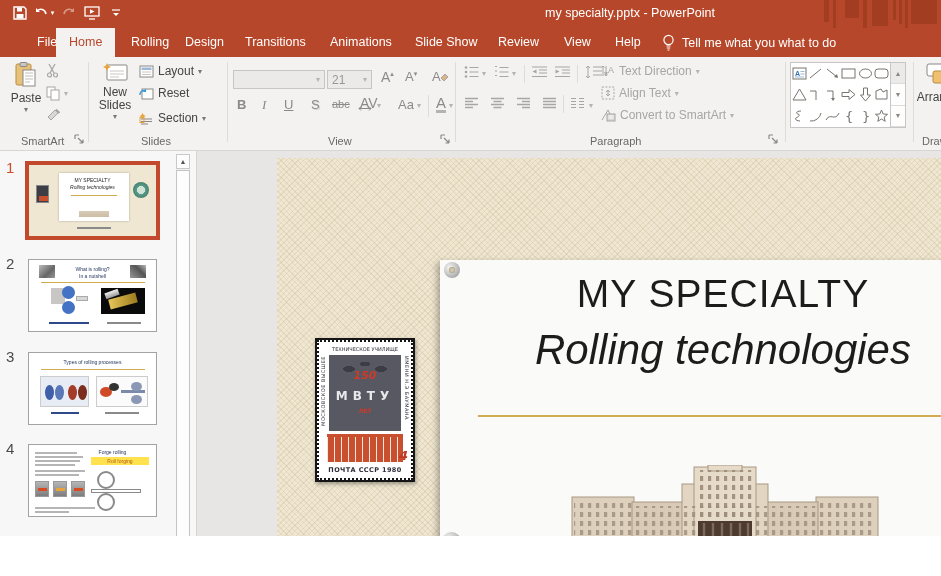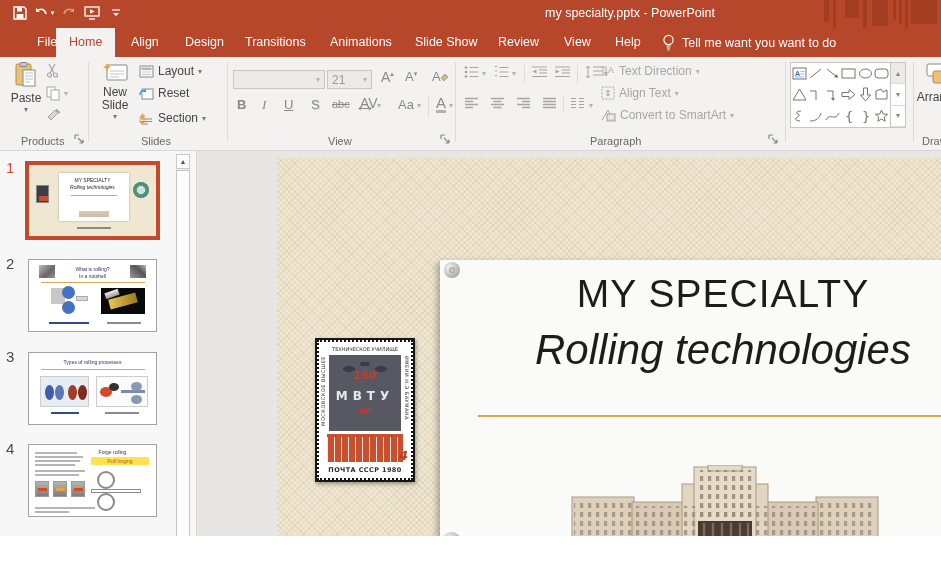--- a/index.html
+++ b/index.html
@@ -144,34 +144,34 @@
     <div class="deco" style="left:872px;width:16px;height:26px;"></div>
     <div class="deco" style="left:893px;width:3px;height:20px;"></div>
     <div class="deco" style="left:899px;width:3px;height:24px;"></div>
     <div class="deco" style="left:905px;width:3px;height:28px;"></div>
     <div class="deco" style="left:911px;width:26px;height:24px;"></div>
   </div>
 
   <div id="tabrow">
     <div class="tab" style="left:24px;">File</div>
     <div class="tab active" style="left:56px;">Home</div>
-    <div class="tab" style="left:118px;">Align</div>
+    <div class="tab" style="left:118px;">Rolling</div>
     <div class="tab" style="left:172px;">Design</div>
     <div class="tab" style="left:317px;">Animations</div>
     <div class="tab" style="left:232px;">Transitions</div>
     <div class="tab" style="left:402px;">Slide Show</div>
     <div class="tab" style="left:485px;">Review</div>
     <div class="tab" style="left:551px;">View</div>
     <div class="tab" style="left:602px;">Help</div>
     <div id="tellme">
       <svg width="13" height="17" viewBox="0 0 13 17">
           <circle cx="6.5" cy="6" r="4.6" fill="none" stroke="#fff" stroke-width="1.2"></circle>
           <path d="M4.5 12 h4 M4.8 14 h3.4 M5.5 16 h2" stroke="#fff" stroke-width="1.1"></path>
         </svg>
-      <span>Tell me want you want to do</span>
+      <span>Tell me what you what to do</span>
     </div>
   </div>
 
   <div id="ribbon">
 
     <div class="bigbtn" style="left:8px;top:5px;width:36px;">
       <svg width="22" height="26" viewBox="0 0 22 26">
         <rect x="1" y="2" width="15" height="21" rx="1.5" fill="#e6c17c" stroke="#b98d3f"></rect>
         <rect x="5" y="0.5" width="7" height="4" rx="1" fill="#c9c7c5" stroke="#8a8886"></rect>
         <rect x="8" y="8" width="12" height="16" fill="#fff" stroke="#8a8886"></rect>
@@ -197,30 +197,30 @@
     <div class="abs" style="left:46px;top:51px;">
       <svg width="16" height="15" viewBox="0 0 16 15">
           <path d="M2 9 l7-7 3 3 -7 7 z" fill="#d9d7d5" stroke="#a8a6a4"></path>
           <path d="M10 1.5 l3.5 3.5" stroke="#a8a6a4" stroke-width="2"></path>
         </svg>
     </div>
     <svg class="launcher" style="left:74px;" width="11" height="11" viewBox="0 0 11 11">
         <path d="M1 1 v4 M1 1 h4" stroke="#8a8886" stroke-width="1.2" fill="none"></path>
         <path d="M4 4 l5 5 M9 9 v-3.5 M9 9 h-3.5" stroke="#8a8886" stroke-width="1.2" fill="none"></path>
       </svg>
-    <span class="grplabel" style="left:21px;">Products</span>
+    <span class="grplabel" style="left:21px;">SmartArt</span>
     <div class="vdiv" style="left:88px;"></div>
 
     <div class="bigbtn" style="left:94px;top:5px;width:42px;">
       <svg width="26" height="22" viewBox="0 0 26 22">
         <rect x="5" y="3" width="20" height="15" rx="1" fill="#fff" stroke="#8a8886"></rect>
         <path d="M8 9 h14 M8 12 h14 M8 15 h9" stroke="#c9c7c5"></path>
         <path d="M5 1 l1.3 2.7 2.7 1.3 -2.7 1.3 -1.3 2.7 -1.3 -2.7 -2.7 -1.3 2.7 -1.3 z" fill="#e8a33d"></path>
       </svg>
-      <span style="width:36px;text-align:center;line-height:13px;margin-top:2px;">New Slide</span>
+      <span style="width:36px;text-align:center;line-height:13px;margin-top:2px;">New Slides</span>
       <span class="caret">▾</span>
     </div>
     <div class="smallbtn" style="left:139px;top:7px;">
       <svg width="15" height="13" viewBox="0 0 15 13">
           <rect x="1" y="1" width="13" height="11" fill="#fff" stroke="#8a8886"></rect>
           <rect x="2.5" y="2.5" width="10" height="2.5" fill="#9cb7d8"></rect>
           <path d="M3 7 h9 M3 9.5 h9" stroke="#c9c7c5"></path>
         </svg>
       <span>Layout</span>
         <span class="caret">▾</span>

